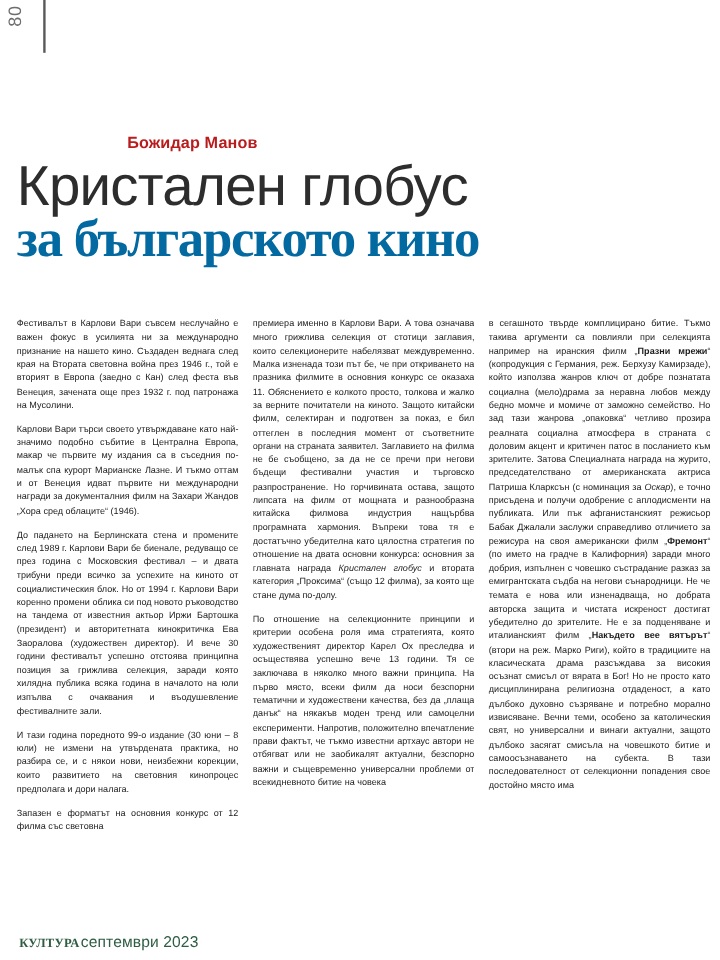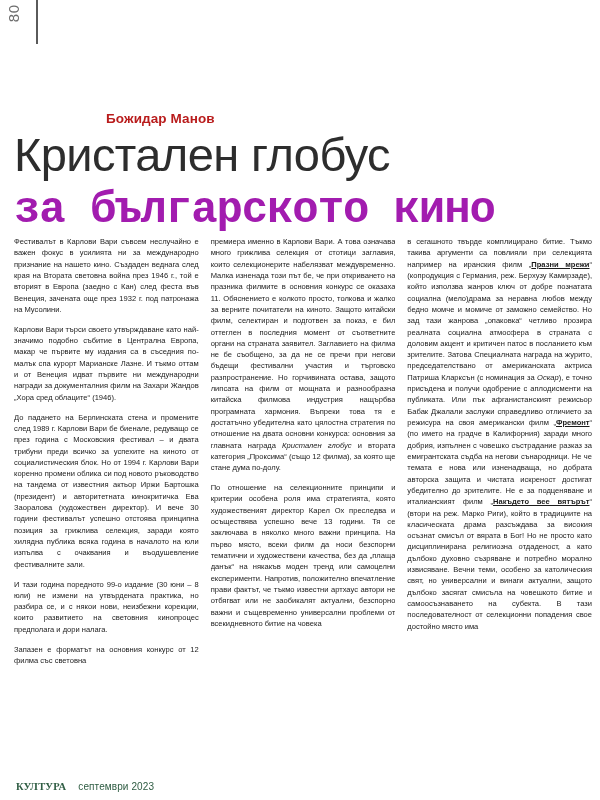--- a/index.html
+++ b/index.html
@@ -73,35 +73,35 @@
     font-weight: 300;
     font-size: 47px;
     line-height: 0.92;
     letter-spacing: -0.6px;
     color: #2d2d2d;
     white-space: nowrap;
     transform: scaleX(1.0);
     transform-origin: left top;
   }
   .headline-bold {
-    margin-top: 13px;
-    font-family: Liberation Mono, monospace;
+    margin-top: 2px;
+    font-family: Liberation Serif, serif;
     font-weight: 700;
     font-size: 44px;
     line-height: 0.96;
     letter-spacing: -1.1px;
-    color: #a21caf;
+    color: #0369a1;
     white-space: nowrap;
   }
 
   
   .columns {
     position: absolute;
     left: 14px;
-    top: 236px;
+    top: 264px;
     width: 578px;
     height: 520px;
     display: flex;
     gap: 12px;
   }
   .col {
     width: 186px;
     font-family: "Liberation Sans", sans-serif;
     font-size: 7.55px;
     line-height: 11.32px;
@@ -115,42 +115,41 @@
     margin: 0 0 8.6px 0;
   }
   .col p:last-child {
     margin-bottom: 0;
   }
   .col i, .col .ital {
     font-style: italic;
   }
   .col b, .col .bold {
     font-weight: 700;
-    text-decoration: underline;
   }
 
   
   .footer {
     position: absolute;
     left: 16px;
     bottom: 8px;
     display: flex;
     align-items: baseline;
-    gap: 12px;
+    gap: 1px;
   }
   .footer-logo {
     font-family: "Liberation Serif", serif;
     font-weight: 700;
     font-size: 10.5px;
     letter-spacing: 0.2px;
     color: #2f5d43;
   }
   .footer-date {
     font-family: "Liberation Sans", sans-serif;
-    font-size: 10px;
+    font-size: 13px;
     color: #2f5d43;
     letter-spacing: 0.1px;
   }
 </style>
 </head>
 <body>
 
 <div class="page">
 
   <div class="folio-rail">

